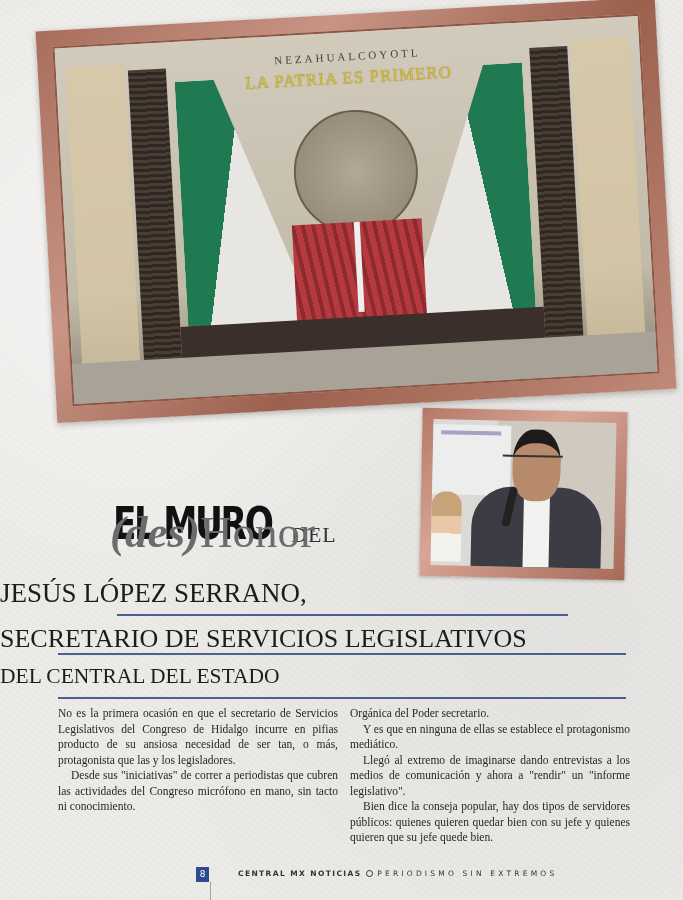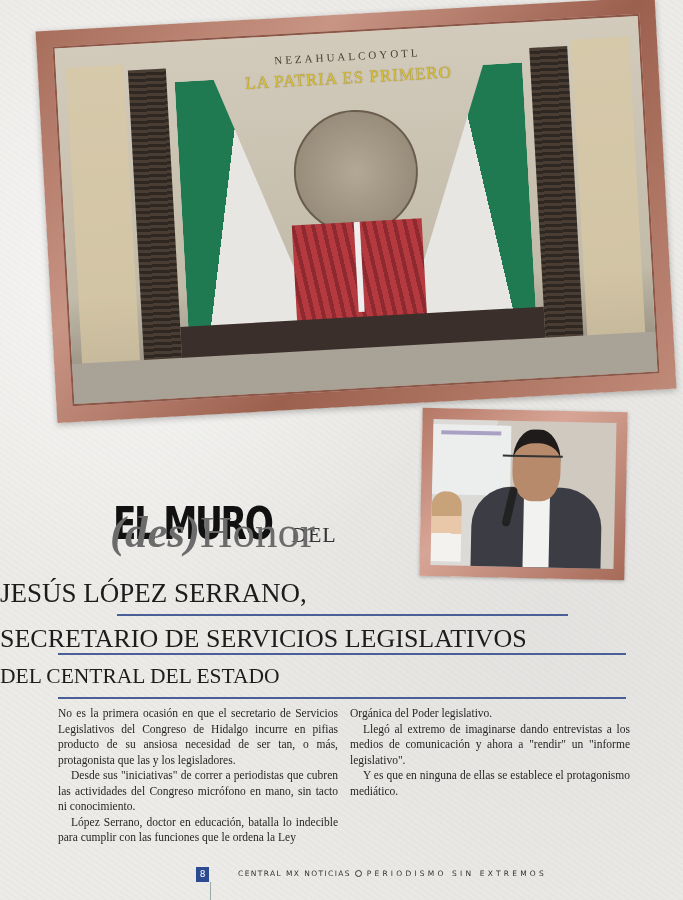--- a/index.html
+++ b/index.html
@@ -83,21 +83,21 @@
   .col.a{left:58px}.col.b{left:350px}
   .col p{margin:0;text-indent:13px;}
   .col p.noind{text-indent:0;}
 
   
   .folio{position:absolute;left:196px;top:867px;width:13px;height:15px;background:#2b4a8f;color:#fff;
     font-family:"DejaVu Sans",sans-serif;font-size:9px;text-align:center;line-height:15px;}
   .folio-line{position:absolute;left:210px;top:882px;width:1px;height:18px;background:#9aa;}
   .foot{position:absolute;left:221px;top:869px;font-family:"DejaVu Sans","Liberation Sans",sans-serif;
     font-size:7.5px;color:#333;white-space:nowrap;}
-  .foot .brand{font-weight:normal;letter-spacing:1.4px;padding-left:17px;}
+  .foot .brand{font-weight:bold;letter-spacing:1.4px;padding-left:17px;}
   .foot .dot{display:inline-block;width:7px;height:7px;border-radius:50%;border:1.5px solid #333;
     box-sizing:border-box;vertical-align:-1px;margin:0 2px;}
   .foot .slogan{letter-spacing:3.2px;margin-top:24px;}
 </style>
 </head>
 <body>
 
 <div class="big-frame">
   <div class="inner">
     <div class="chamber">
@@ -140,26 +140,26 @@
 <div class="sub sub1">JESÚS LÓPEZ SERRANO,</div>
 <div class="rule r1"></div>
 <div class="sub sub2">SECRETARIO DE SERVICIOS LEGISLATIVOS</div>
 <div class="rule r2"></div>
 <div class="sub sub3">DEL CENTRAL DEL ESTADO</div>
 <div class="rule r3"></div>
 
 <div class="col a">
   <p class="noind">No es la primera ocasión en que el secretario de Servicios Legislativos del Congreso de Hidalgo incurre en pifias producto de su ansiosa necesidad de ser tan, o más, protagonista que las y los legisladores.</p>
   <p>Desde sus "iniciativas" de correr a periodistas que cubren las actividades del Congreso micrófono en mano, sin tacto ni conocimiento.</p>
-  <p>López Serrano, doctor en educación, batalla lo indecible para cumplir con las funciones que le ordena la Ley</p>
 </div>
 <div class="col b">
-  <p class="noind">Orgánica del Poder legislativo.</p>
+  <p class="noind">Orgánica del Poder secretario.</p>
+  <p>Y es que en ninguna de ellas se establece el protagonismo mediático.</p>
   <p>Llegó al extremo de imaginarse dando entrevistas a los medios de comunicación y ahora a "rendir" un "informe legislativo".</p>
-  <p>Y es que en ninguna de ellas se establece el protagonismo mediático.</p>
+  <p>Bien dice la conseja popular, hay dos tipos de servidores públicos: quienes quieren quedar bien con su jefe y quienes quieren que su jefe quede bien.</p>
 </div>
 
 <div class="folio">8</div>
 <div class="folio-line"></div>
 <div class="foot">
   <span class="brand">CENTRAL MX NOTICIAS</span>
   <span class="dot"></span>
   <span class="slogan">PERIODISMO SIN EXTREMOS</span>
 </div>
 

